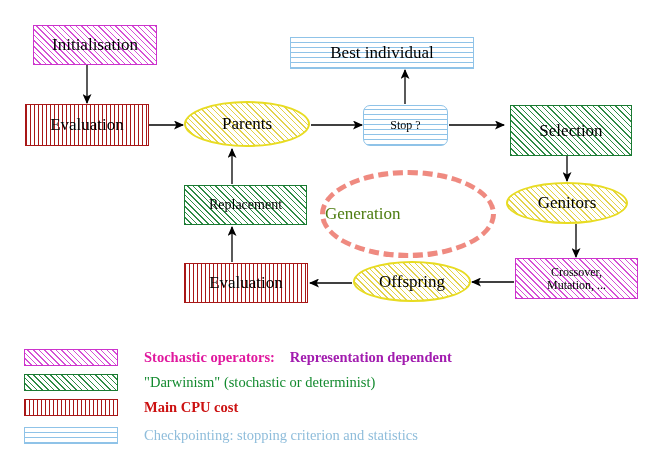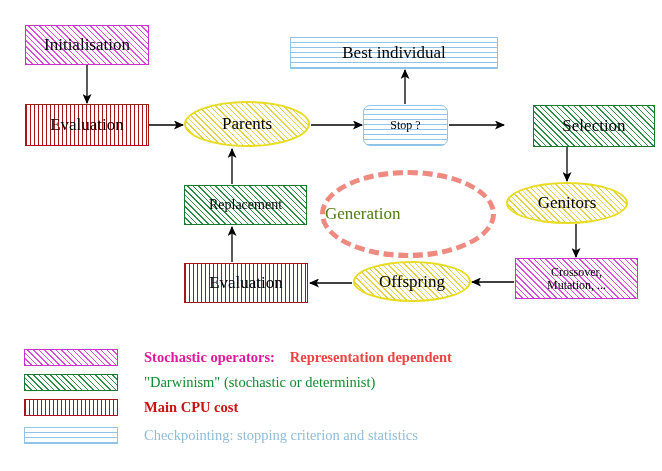--- a/index.html
+++ b/index.html
@@ -53,21 +53,21 @@
 
   
   #legend{position:absolute;left:0;top:340px;width:662px;height:131px;padding-left:14px;}
   .lg-row{position:absolute;left:0;width:662px;height:22px;display:flex;
           align-items:center;}
   .sw{width:94px;height:17px;margin-left:24px;box-sizing:border-box;}
   .lg-txt{margin-left:26px;font-size:14.5px;white-space:pre;
           font-family:"Liberation Serif","DejaVu Serif",serif;font-weight:bold;}
   .lg-txt.thin{font-weight:normal;}
   .c-magenta{color:#e0189e;}
-  .c-gold{color:#ef4444;}
+  .c-gold{color:#a21caf;}
   .c-green{color:#128a2e;}
   .c-red{color:#cc1111;}
   .c-lblue{color:#8fbddb;}
 </style>
 </head>
 <body>
 
 <div id="stage">
 
   <svg id="arrows" viewBox="0 0 662 471" xmlns="http://www.w3.org/2000/svg">
@@ -95,41 +95,41 @@
       <line x1="514" y1="282" x2="472" y2="282"></line>
 
       <line x1="352" y1="283" x2="310" y2="283"></line>
 
       <line x1="232" y1="262" x2="232" y2="227"></line>
 
       <line x1="232" y1="184" x2="232" y2="149"></line>
     </g>
   </svg>
 
-  <div class="node hatch-magenta" style="left:25px;top:25px;width:124px;height:40px;font-size:17px;z-index:2">
+  <div class="node hatch-magenta" style="left:33px;top:25px;width:124px;height:40px;font-size:17px;z-index:2">
     <span class="lbl">Initialisation</span>
   </div>
 
   <div class="node hatch-red" style="left:25px;top:104px;width:124px;height:42px;font-size:17px;z-index:2">
     <span class="lbl">Evaluation</span>
   </div>
 
   <div class="node hatch-yellow ellipse" style="left:184px;top:101px;width:126px;height:46px;font-size:17px;z-index:2">
     <span class="lbl">Parents</span>
   </div>
 
-  <div class="node hatch-blue" style="left:290px;top:37px;width:208px;height:32px;font-size:17px;z-index:2">
+  <div class="node hatch-blue" style="left:290px;top:37px;width:184px;height:32px;font-size:17px;z-index:2">
     <span class="lbl">Best individual</span>
   </div>
 
   <div class="node hatch-blue rounded" style="left:363px;top:105px;width:85px;height:41px;font-size:12px;z-index:2">
     <span class="lbl">Stop ?</span>
   </div>
 
-  <div class="node hatch-green" style="left:533px;top:105px;width:122px;height:42px;font-size:17px;z-index:2">
+  <div class="node hatch-green" style="left:510px;top:105px;width:122px;height:51px;font-size:17px;z-index:2">
     <span class="lbl">Selection</span>
   </div>
 
   <div class="node hatch-yellow ellipse" style="left:506px;top:182px;width:122px;height:42px;font-size:17px;z-index:2">
     <span class="lbl">Genitors</span>
   </div>
 
   <div class="node hatch-yellow ellipse" style="left:353px;top:261px;width:118px;height:41px;font-size:17px;z-index:2">
     <span class="lbl">Offspring</span>
   </div>

